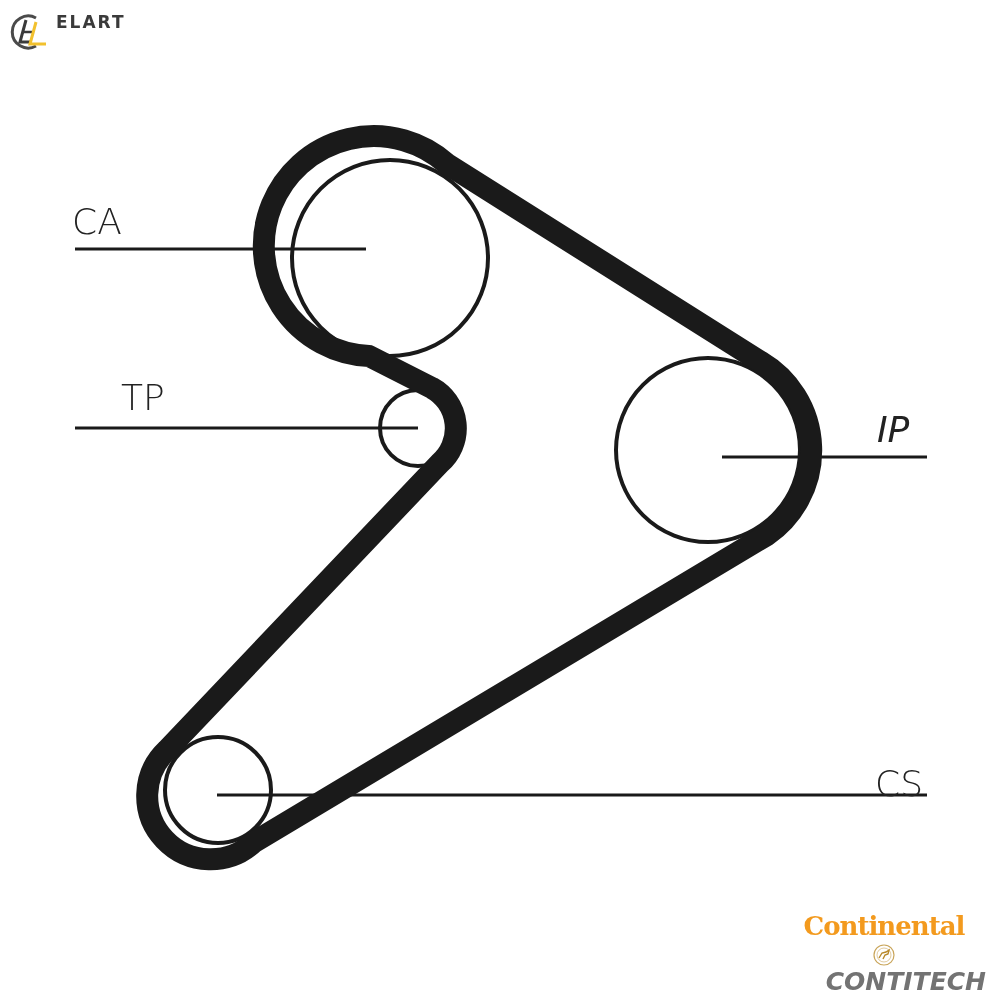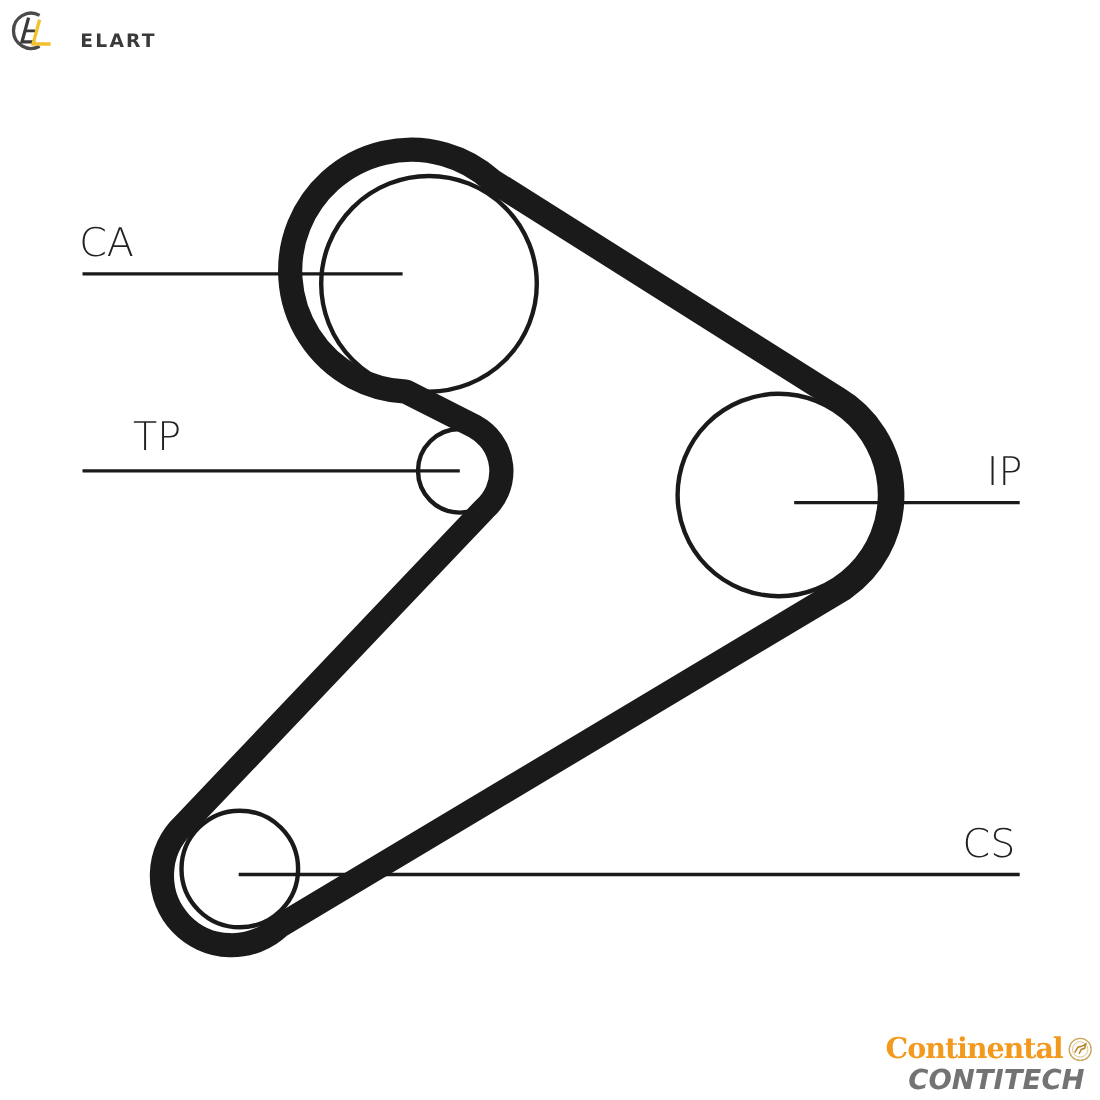--- a/index.html
+++ b/index.html
@@ -1,25 +1,25 @@
 <!DOCTYPE html>
 <html><head>
   <meta charset="utf-8">
   <style>
     html, body { margin: 0; padding: 0; background: #ffffff; }
     body { width: 1000px; height: 1000px; position: relative; overflow: hidden;
            font-family: "Liberation Sans", sans-serif; }
     #stage { position: absolute; left: 0; top: 0; width: 1000px; height: 1000px; }
     .label { position: absolute; font-family: "DejaVu Sans", sans-serif; font-size: 36px;
              color: #222222; font-weight: 300; letter-spacing: 0px; line-height: 1; }
-    .brand-elart { position: absolute; left: 6px; top: 12px; height: 36px; display: flex; align-items: flex-end; gap: 17px; }
+    .brand-elart { position: absolute; left: 6px; top: 12px; height: 36px; display: flex; align-items: flex-start; }
     .elart-text { font-family: "DejaVu Sans", sans-serif; font-size: 17px; font-weight: bold;
                   color: #3a3a3a; letter-spacing: 2px; margin-left: 4px; font-style: normal; }
     .brand-conti { position: absolute; right: 6px; bottom: 6px; width: 220px; text-align: right; }
-    .conti-top { display: flex; justify-content: flex-end; align-items: center; gap: 4px; }
+    .conti-top { display: flex; justify-content: flex-end; align-items: center; gap: 4px; flex-direction: column; }
     .conti-word { font-family: "DejaVu Serif", serif; font-weight: bold; font-size: 26px;
                   color: #f39a1e; letter-spacing: -1px; line-height: 1; }
     .conti-bottom { font-family: "DejaVu Sans", sans-serif; font-weight: bold; font-style: italic;
                     font-size: 25px; color: #737373; line-height: 1; margin-top: 2px; padding-right: 8px; }
   </style>
 </head>
 <body>
 
 <div id="stage">
   <svg width="1000" height="1000" viewBox="0 0 1000 1000" xmlns="http://www.w3.org/2000/svg">
@@ -40,22 +40,22 @@
              L 254 842
              A 63 63 0 0 1 167 750
              L 440 463
              A 46 46 0 0 0 432 388
              L 369 356
              A 110 110 0 1 1 447 164 Z" fill="none" stroke="#1a1a1a" stroke-width="22" stroke-linejoin="round"></path>
   </svg>
 
   <div class="label" style="left:72px; top:204px;">CA</div>
   <div class="label" style="left:73px; top:380px;margin-left:48px;">TP</div>
-  <div class="label" style="left:897px; top:412px;">IP</div>
-  <div class="label" style="left:875px; top:750px;">CS</div>
+  <div class="label" style="left:877px; top:412px;font-style:italic;">IP</div>
+  <div class="label" style="left:875px; top:766px;">CS</div>
 </div>
 
 <div class="brand-elart">
   <svg width="46" height="40" viewBox="0 0 46 40">
     <path d="M 30 6 A 16 16 0 1 0 30 34" fill="none" stroke="#4a4a4a" stroke-width="3"></path>
     <path d="M 20 8 L 14 30 L 26 30" fill="none" stroke="#3a3a3a" stroke-width="3"></path>
     <path d="M 16 20 L 26 20" stroke="#3a3a3a" stroke-width="2.5"></path>
     <path d="M 30 10 L 24 32 L 40 32" fill="none" stroke="#f2c12e" stroke-width="3"></path>
   </svg>
   <span class="elart-text">ELART</span>

